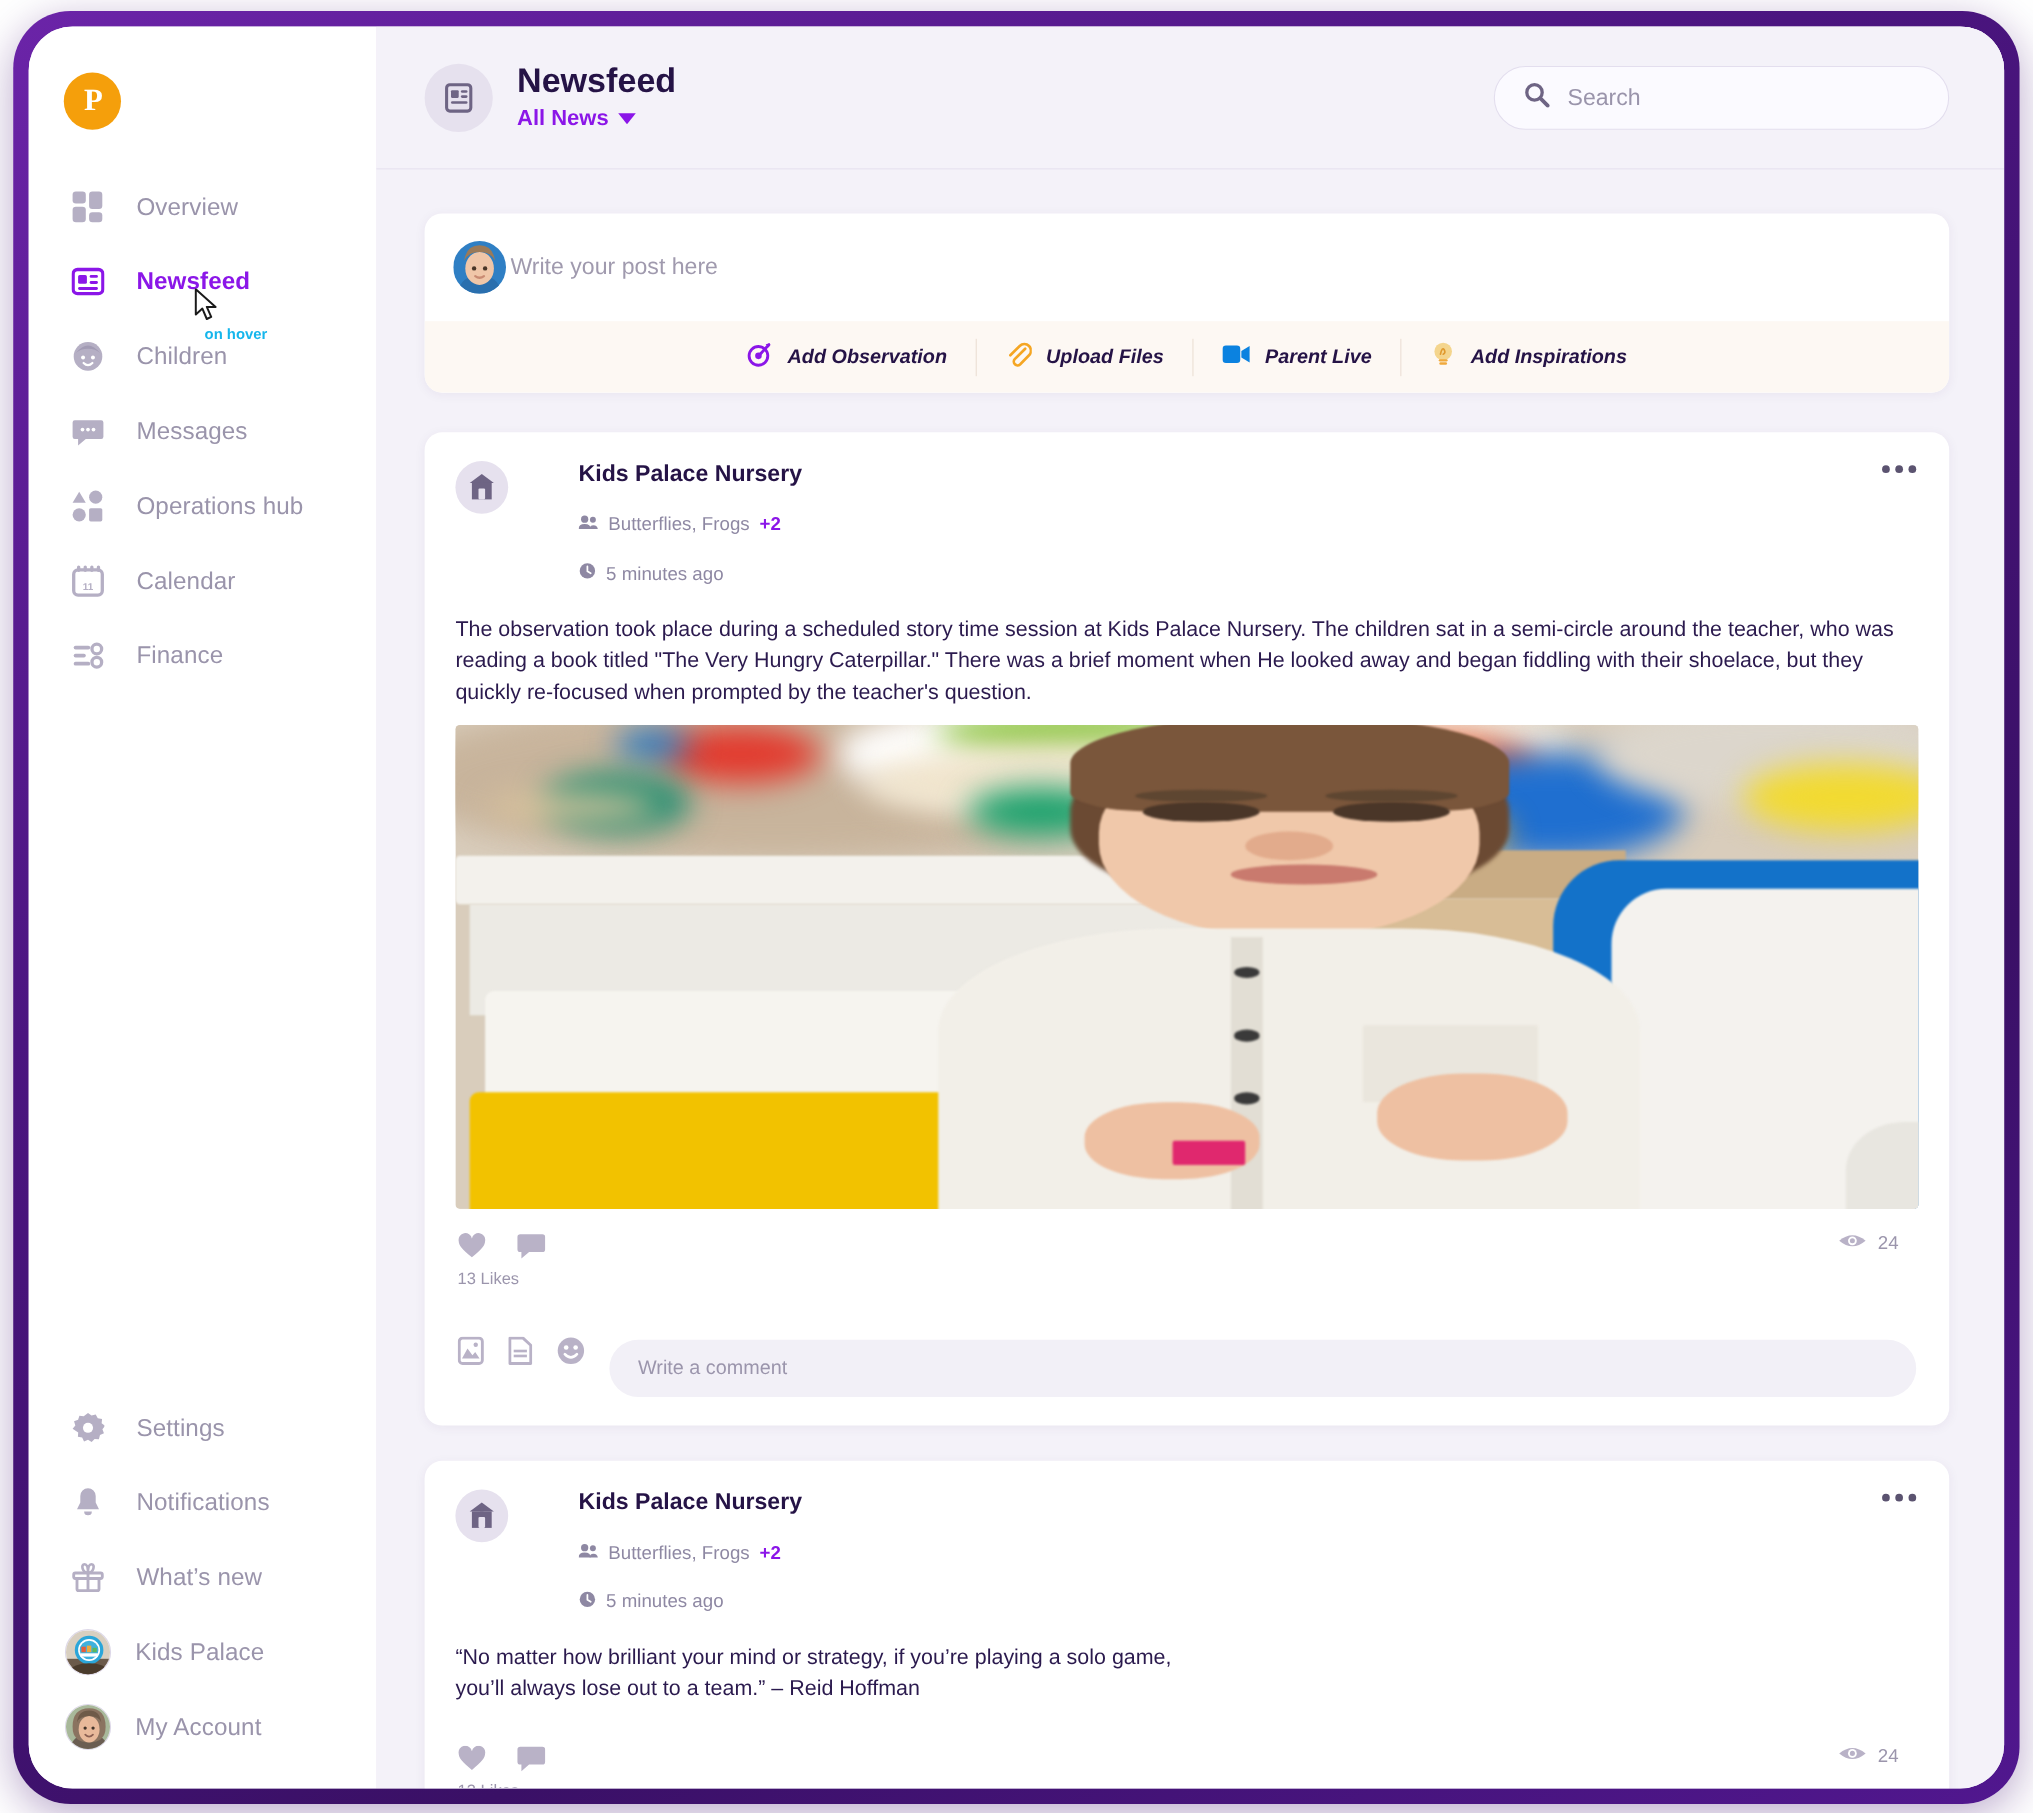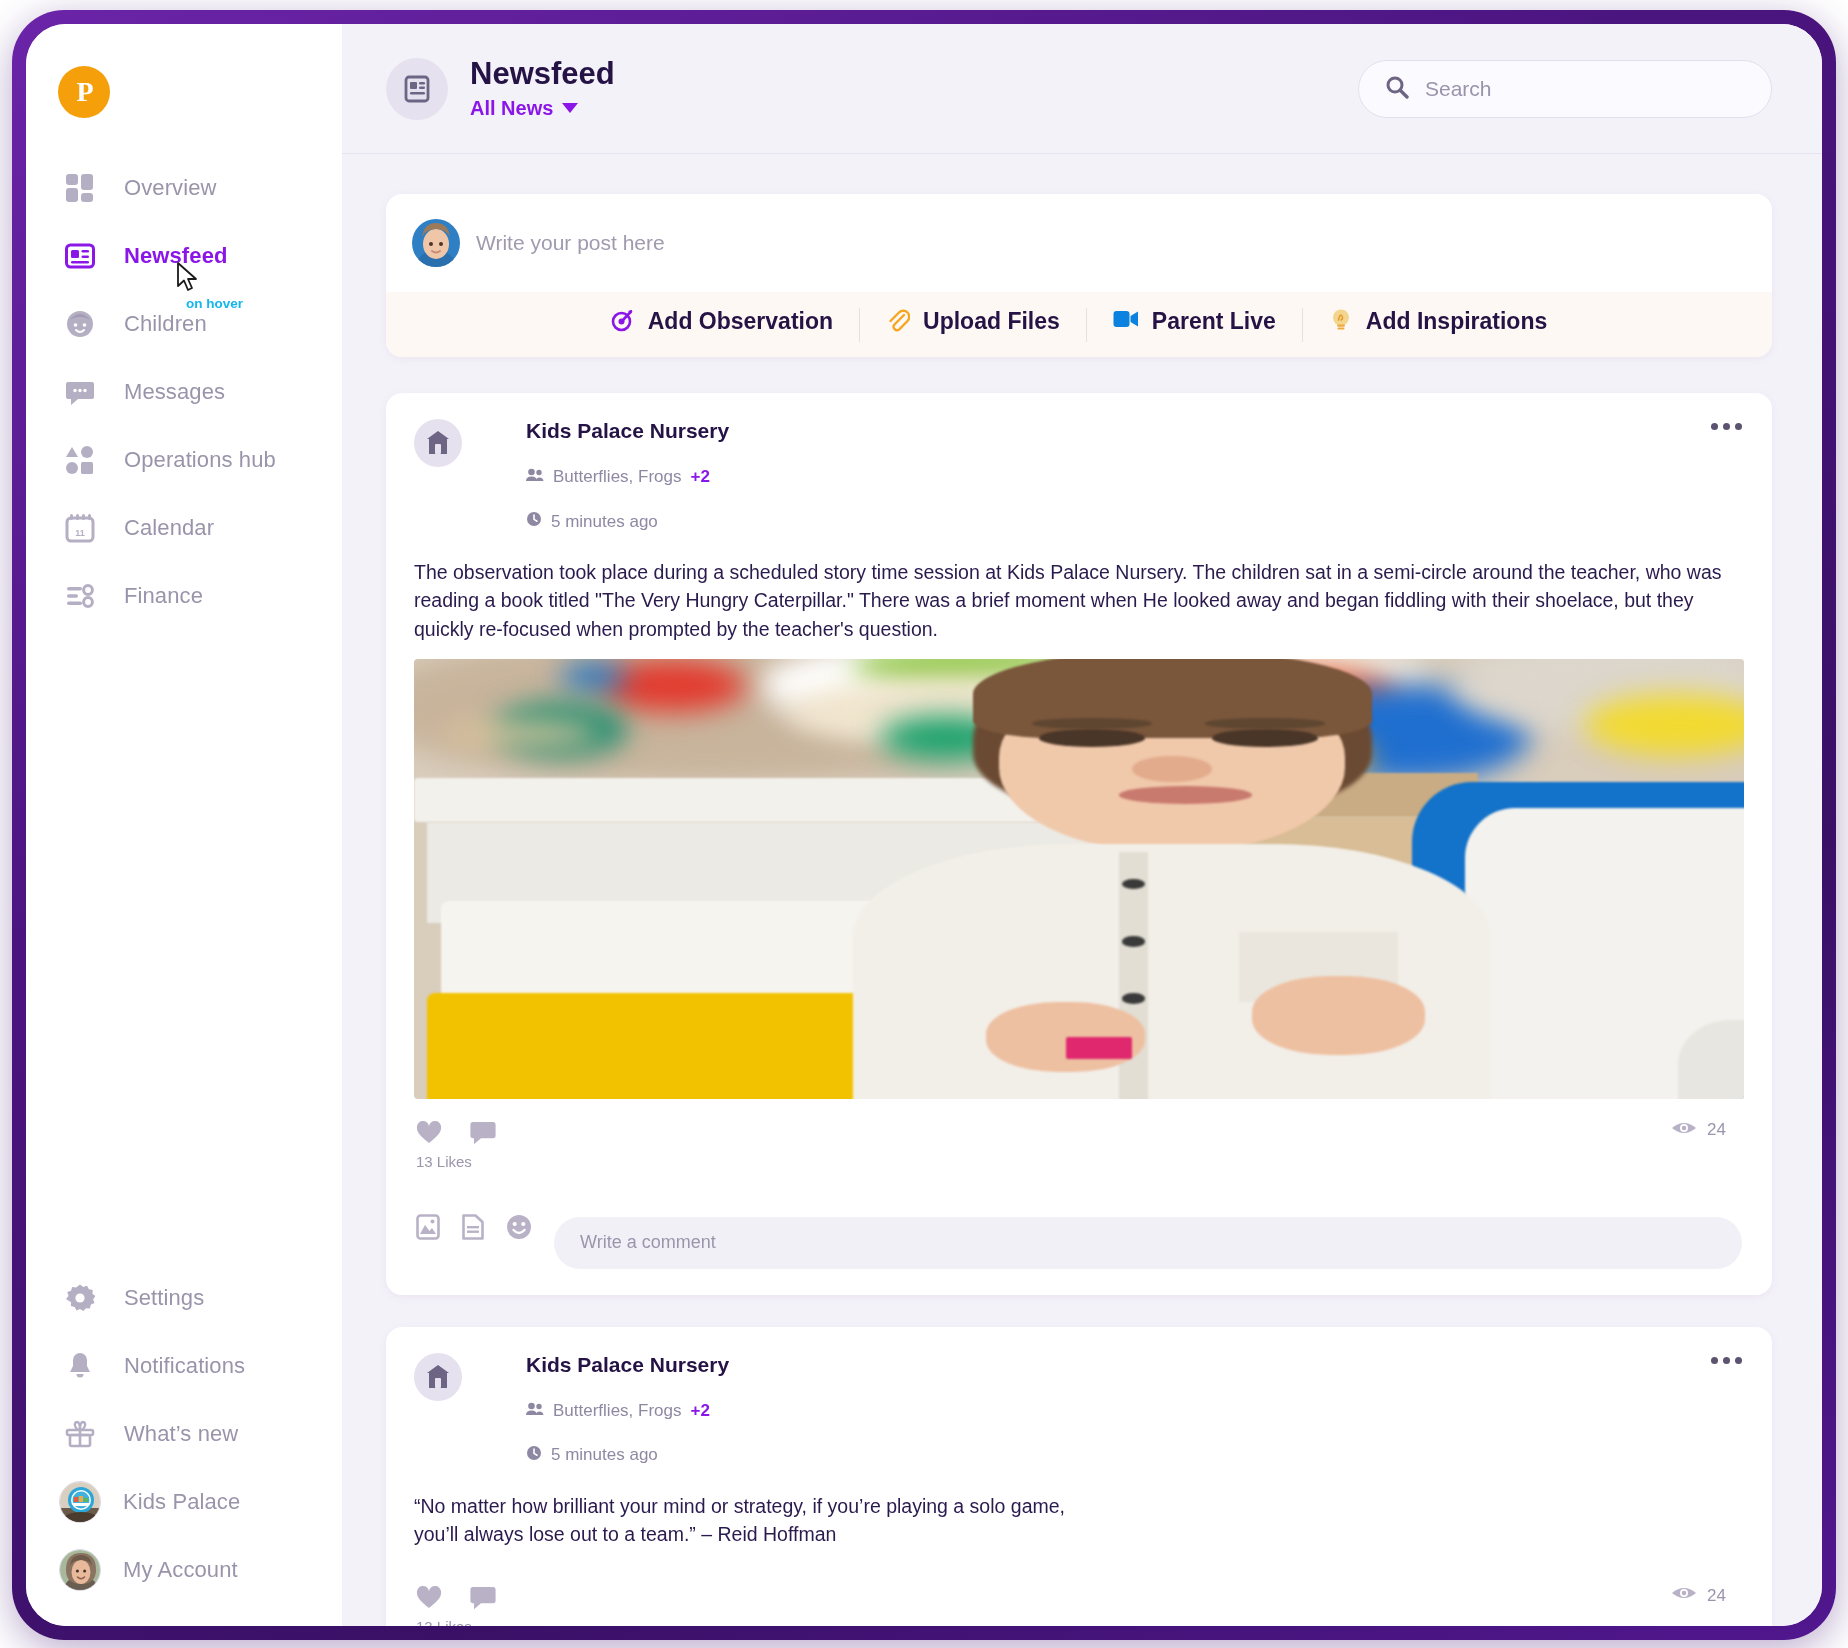--- a/index.html
+++ b/index.html
@@ -140,42 +140,43 @@
   
   .card {
     background: #fff;
     border-radius: 16px;
     box-shadow: 0 2px 10px rgba(60,30,110,.06);
     overflow: hidden;
   }
   #composer { margin-bottom: 36px; }
   .composer-top {
     display: flex; align-items: center;
-    height: 98px; padding: 0 26px; gap: 16px;
+    height: 98px; padding: 0 26px; gap: 4px;
   }
   .composer-avatar {
     width: 48px; height: 48px; border-radius: 50%; overflow: hidden; flex:0 0 48px;
   }
   .composer-input {
     border: none; outline: none; background: transparent;
     font-size: 21px; color: #a09aae; width: 100%;
     font-family: "Liberation Sans", sans-serif;
   }
   .composer-input::placeholder { color: #a09aae; }
   .composer-bar {
     background: #fdf8f3;
     height: 65px;
     display: flex; align-items: center; justify-content: center;
     gap: 0;
   }
   .cbtn {
-    display: flex; align-items: flex-start; gap: 13px;
+    display: flex; align-items: center; gap: 13px;
     padding: 0 26px; cursor: pointer;
-    font-size: 23px; font-weight: bold; color: #251346;
+    font-size: 18px; font-weight: bold; color: #251346;
     height: 34px;
+    font-style: italic;
   }
   .cdiv { width:1px; height: 34px; background: #ecdfd4; }
 
   
   .post { margin-bottom: 32px; }
   .post-head { display: flex; padding: 26px 12px 12px 28px; position: relative; gap: 44px; }
   .post-logo {
     width: 48px; height: 48px; border-radius: 50%;
     background: #e6e1ee; flex: 0 0 48px;
     display: flex; align-items:center; justify-content:center;

